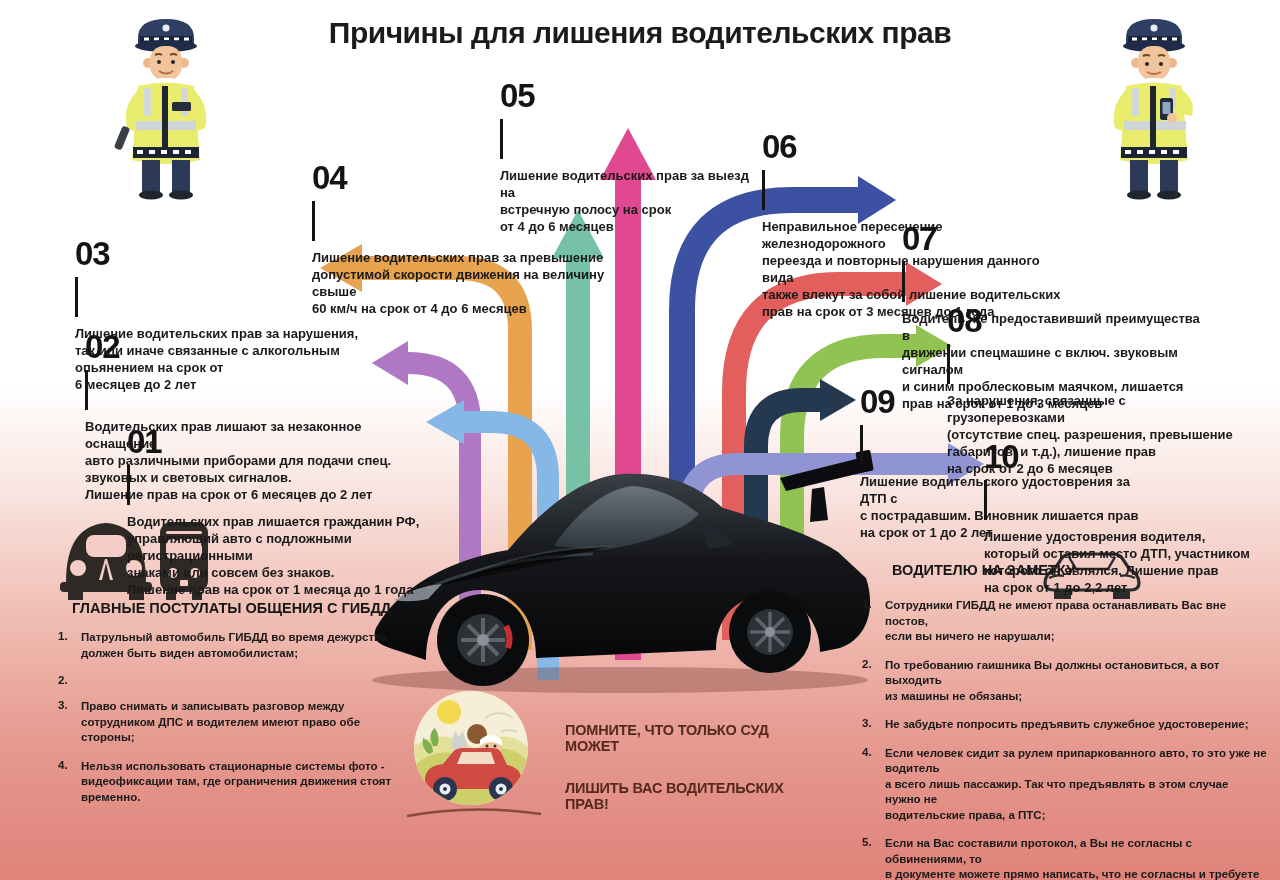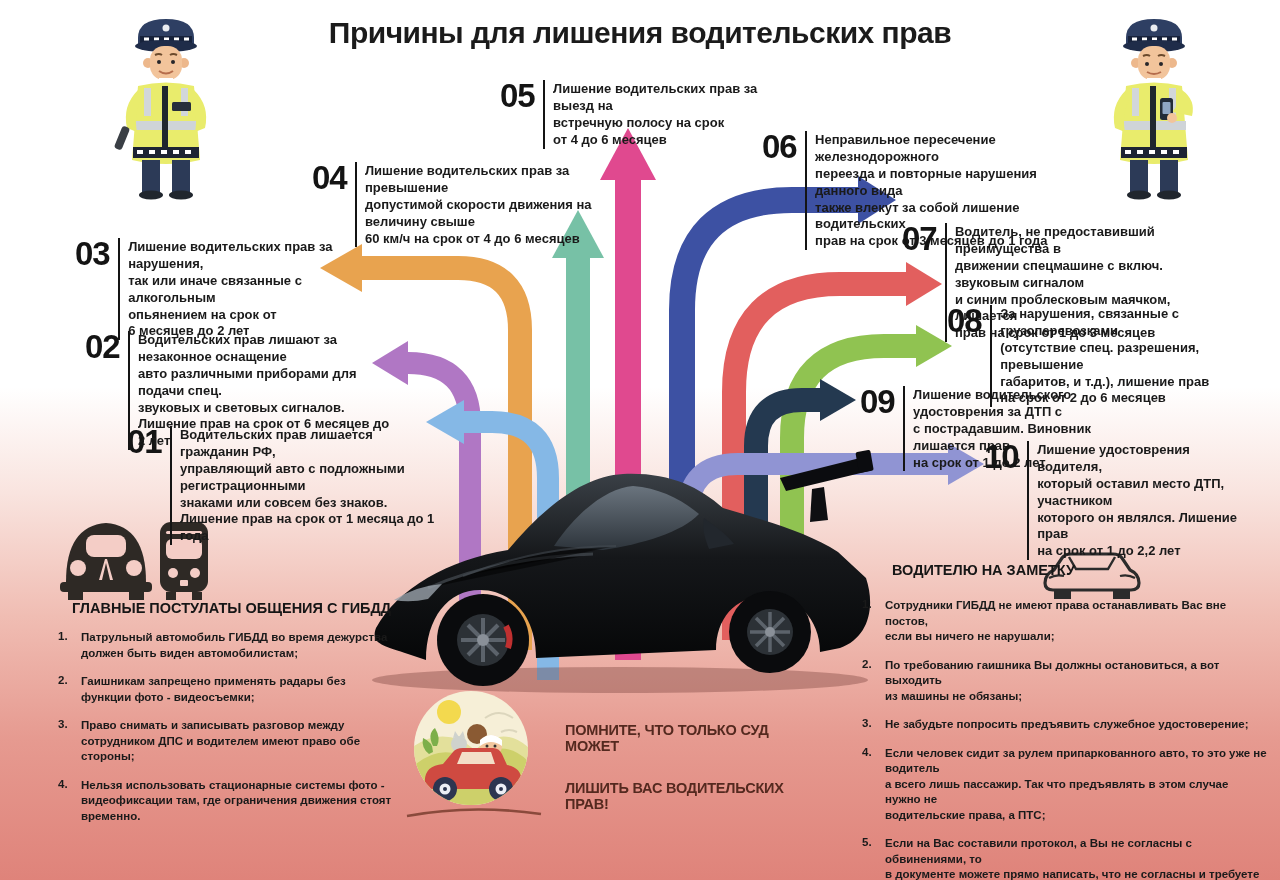--- a/index.html
+++ b/index.html
@@ -7,21 +7,21 @@
   body { font-family:"Liberation Sans", sans-serif; }
   #poster {
     position:relative; width:1280px; height:880px; overflow:hidden;
     background:linear-gradient(180deg,#ffffff 0%,#ffffff 44%,#f9e4df 56%,#f0bdb3 70%,#e69a90 84%,#df837a 100%);
   }
   .abs { position:absolute; }
   h1.title {
     position:absolute; left:0; right:0; top:16px; text-align:center;
     font-size:30px; font-weight:bold; color:#1b1b1b; letter-spacing:-0.5px;
   }
-  .reason { position:absolute; display:flex; align-items:flex-start; gap:8px; z-index:4; }
+  .reason { position:absolute; display:flex; align-items:flex-start; gap:8px; z-index:4;flex-direction:column; }
   .reason .num { font-size:33px; font-weight:bold; color:#141414; line-height:0.95; letter-spacing:-1px; }
   .reason .bar { width:3px; background:#141414; align-self:stretch; min-height:40px; }
   .reason .rtext { font-size:13px; font-weight:bold; color:#1a1a1a; line-height:1.3; white-space:pre-line; padding-top:1px; }
   .seclist { position:absolute; z-index:4; }
   .seclist .sec-title { font-size:14.5px; font-weight:bold; color:#161616; margin-bottom:14px; }
   .li { display:flex; gap:7px; margin-bottom:13px; }
   .li .lnum { font-size:11.5px; font-weight:bold; color:#1a1a1a; width:16px; flex:none; }
   .li .ltext { font-size:11.5px; font-weight:bold; color:#1a1a1a; line-height:1.35; white-space:pre-line; }
   .reminder { position:absolute; left:545px; top:722px; width:260px; z-index:4;margin-left:20px; }
   .reminder div { font-size:14.5px; font-weight:bold; letter-spacing:-0.2px; margin-bottom:26px; }
@@ -333,22 +333,20 @@
 
   <div class="seclist" style="left:58px;top:600px;width:340px">
     <div class="sec-title" style="padding-left:14px">ГЛАВНЫЕ ПОСТУЛАТЫ ОБЩЕНИЯ С ГИБДД</div>
     <div class="li">
       <span class="lnum">1.</span>
       <span class="ltext">Патрульный автомобиль ГИБДД во время дежурства
 должен быть виден автомобилистам;</span>
     </div>
     <div class="li">
       <span class="lnum">2.</span>
-      <span class="ltext">Гаишникам запрещено применять радары без
-функции фото - видеосъемки;</span>
     </div>
     <div class="li">
       <span class="lnum">3.</span>
       <span class="ltext">Право снимать и записывать разговор между
 сотрудником ДПС и водителем имеют право обе стороны;</span>
     </div>
     <div class="li">
       <span class="lnum">4.</span>
       <span class="ltext">Нельзя использовать стационарные системы фото  -
 видеофиксации там, где ограничения движения стоят временно.</span>

